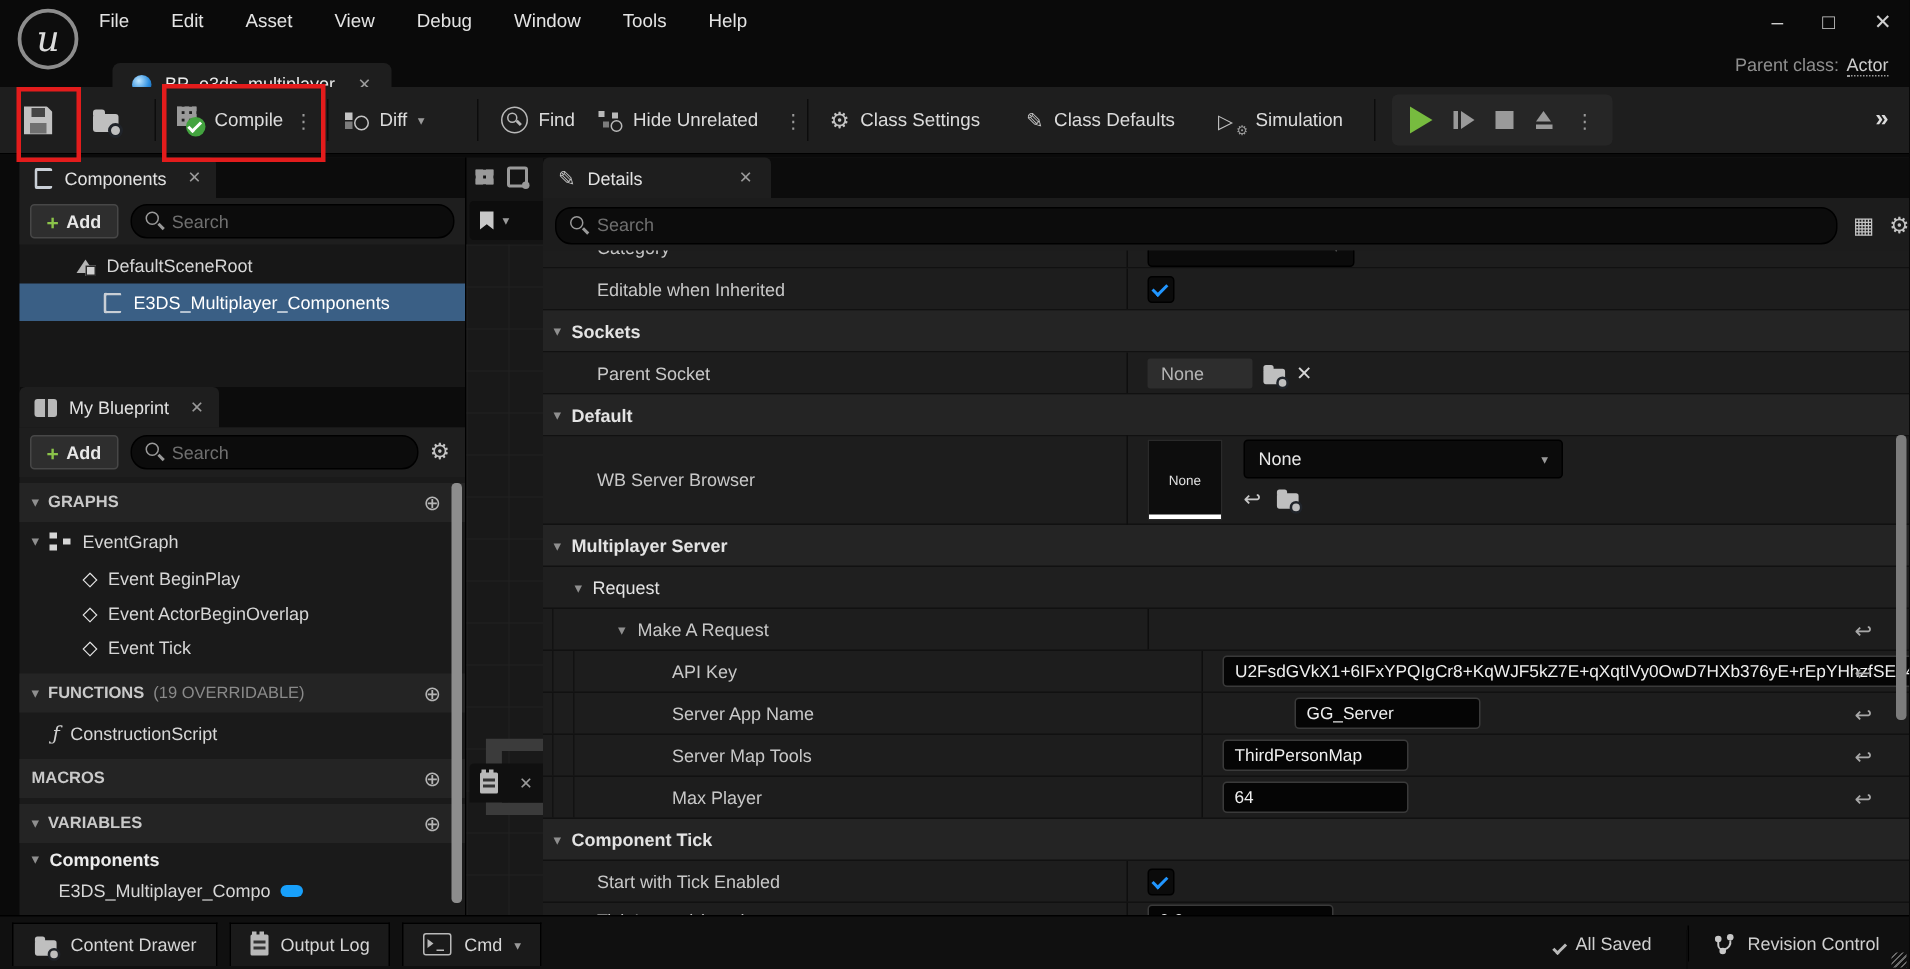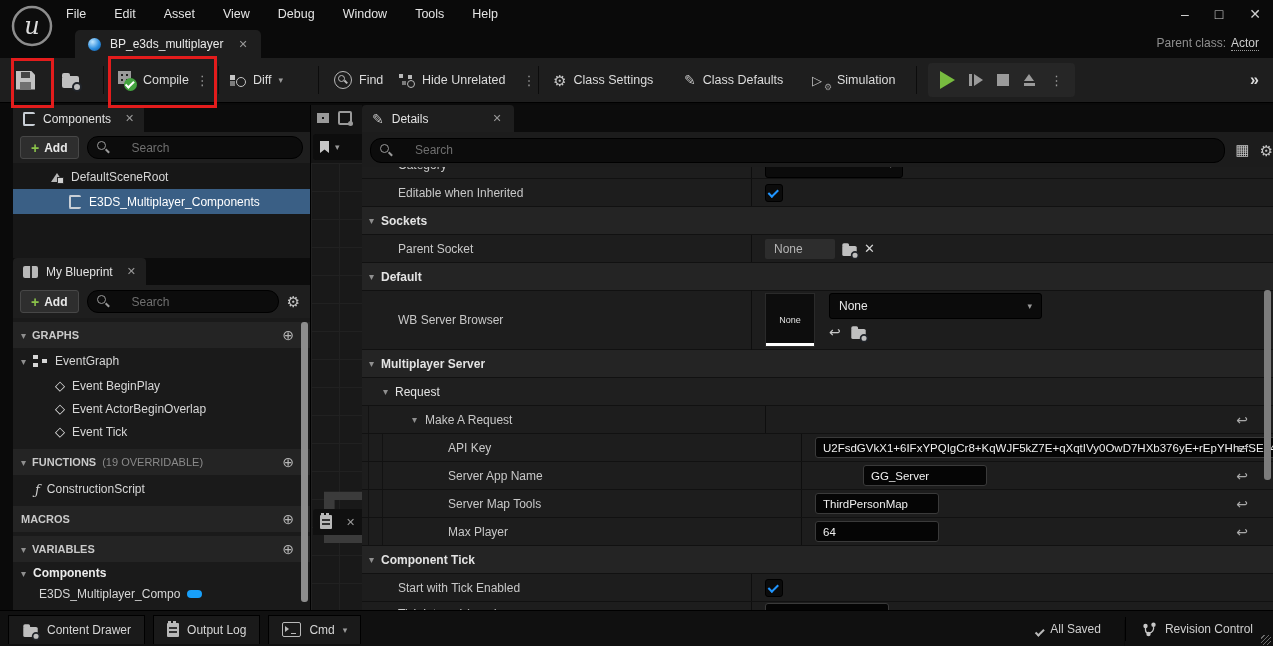--- a/index.html
+++ b/index.html
@@ -10,21 +10,21 @@
   .flex{display:flex;align-items:center;}
   b{font-weight:bold;}
   
   #titlebar{left:0;top:0;width:1273px;height:58px;background:#0a0a0a;}
   #logo{left:10px;top:4px;width:44px;height:44px;}
   #menus{left:66px;top:4px;height:20px;gap:28px;color:#e4e4e4;font-size:12.5px;}
   .menu-item{cursor:default;}
   #winctl{right:12px;top:6px;gap:26px;color:#cfcfcf;font-size:14px;}
   #parentclass{right:14px;top:36px;color:#8f8f8f;font-size:12px;}
   #parentclass .val{color:#cdcdcd;border-bottom:1px dotted #9a9a9a;margin-left:5px;}
-  #doctab{left:75px;top:30px;height:28px;background:#1e1e1e;border-radius:5px 5px 0 0;
+  #doctab{left:75px;top:42px;height:28px;background:#1e1e1e;border-radius:5px 5px 0 0;
           padding:0 13px;gap:9px;color:#eaeaea;}
   .orb-blue{width:13px;height:13px;border-radius:50%;
      background:radial-gradient(circle at 35% 30%, #bfe6ff, #2e8fe0 55%, #0a4f93);}
   .tab-close{color:#9a9a9a;font-size:11px;margin-left:6px;}
   
   #toolbar{left:0;top:58px;width:1273px;height:44px;background:#1e1e1e;border-bottom:1px solid #000;}
   .tbtn{gap:7px;color:#dcdcdc;font-size:12.5px;height:44px;}
   .vsep{width:1px;height:28px;background:#0c0c0c;top:8px;}
   .floppy{width:19px;height:19px;background:#c2c2c2;position:relative;
           clip-path:polygon(0 0,78% 0,100% 22%,100% 100%,0 100%);}
@@ -66,21 +66,21 @@
   .ejicon::before{content:"";position:absolute;left:1px;top:0;width:0;height:0;border-left:5.5px solid transparent;border-right:5.5px solid transparent;border-bottom:7px solid #9a9a9a;}
   .ejicon::after{content:"";position:absolute;left:1px;bottom:1px;width:11px;height:3px;background:#9a9a9a;}
   .dots{color:#9a9a9a;font-size:13px;letter-spacing:0;}
   .chevrons{color:#dcdcdc;font-size:16px;font-weight:bold;}
   .chev{color:#9a9a9a;font-size:9px;}
   
   .tabbar{background:#0c0c0c;height:27px;}
   .ptab{height:27px;background:#1e1e1e;border-radius:4px 4px 0 0;padding:0 10px;gap:8px;color:#e2e2e2;}
   .addbtn{height:21px;background:#2e2e2e;border:1px solid #474747;border-radius:3px;padding:0 10px;gap:5px;color:#e8e8e8;font-weight:bold;}
   .plusg{color:#8bc34a;font-weight:bold;font-size:14px;}
-  .searchpill{background:#0c0c0c;border:1px solid #000;border-radius:11px;height:21px;gap:20px;padding:0 9px;}
+  .searchpill{background:#0c0c0c;border:1px solid #000;border-radius:11px;height:21px;gap:3px;padding:0 9px;}
   .searchpill input{background:transparent;border:none;outline:none;color:#cfcfcf;font-family:"Liberation Sans",sans-serif;font-size:12px;width:100%;}
   .searchpill input::placeholder{color:#6f6f6f;}
   .mag{position:relative;width:13px;height:13px;flex:none;}
   .mag::before{content:"";position:absolute;left:0;top:0;width:7px;height:7px;border:1.7px solid #9a9a9a;border-radius:50%;}
   .mag::after{content:"";position:absolute;left:8px;top:9px;width:5px;height:1.7px;background:#9a9a9a;transform:rotate(45deg);}
   .cboxicon{width:10px;height:10px;border:2.5px solid #c9cfd6;border-right:none;border-radius:2px;}
   .bookicon{width:15px;height:12px;background:#b9b9b9;border-radius:2px;position:relative;}
   .bookicon::before{content:"";position:absolute;left:7px;top:0;width:1.5px;height:100%;background:#2c2c2c;}
   
   #comp-panel{left:13px;top:105px;width:297px;height:153px;background:#171717;}

